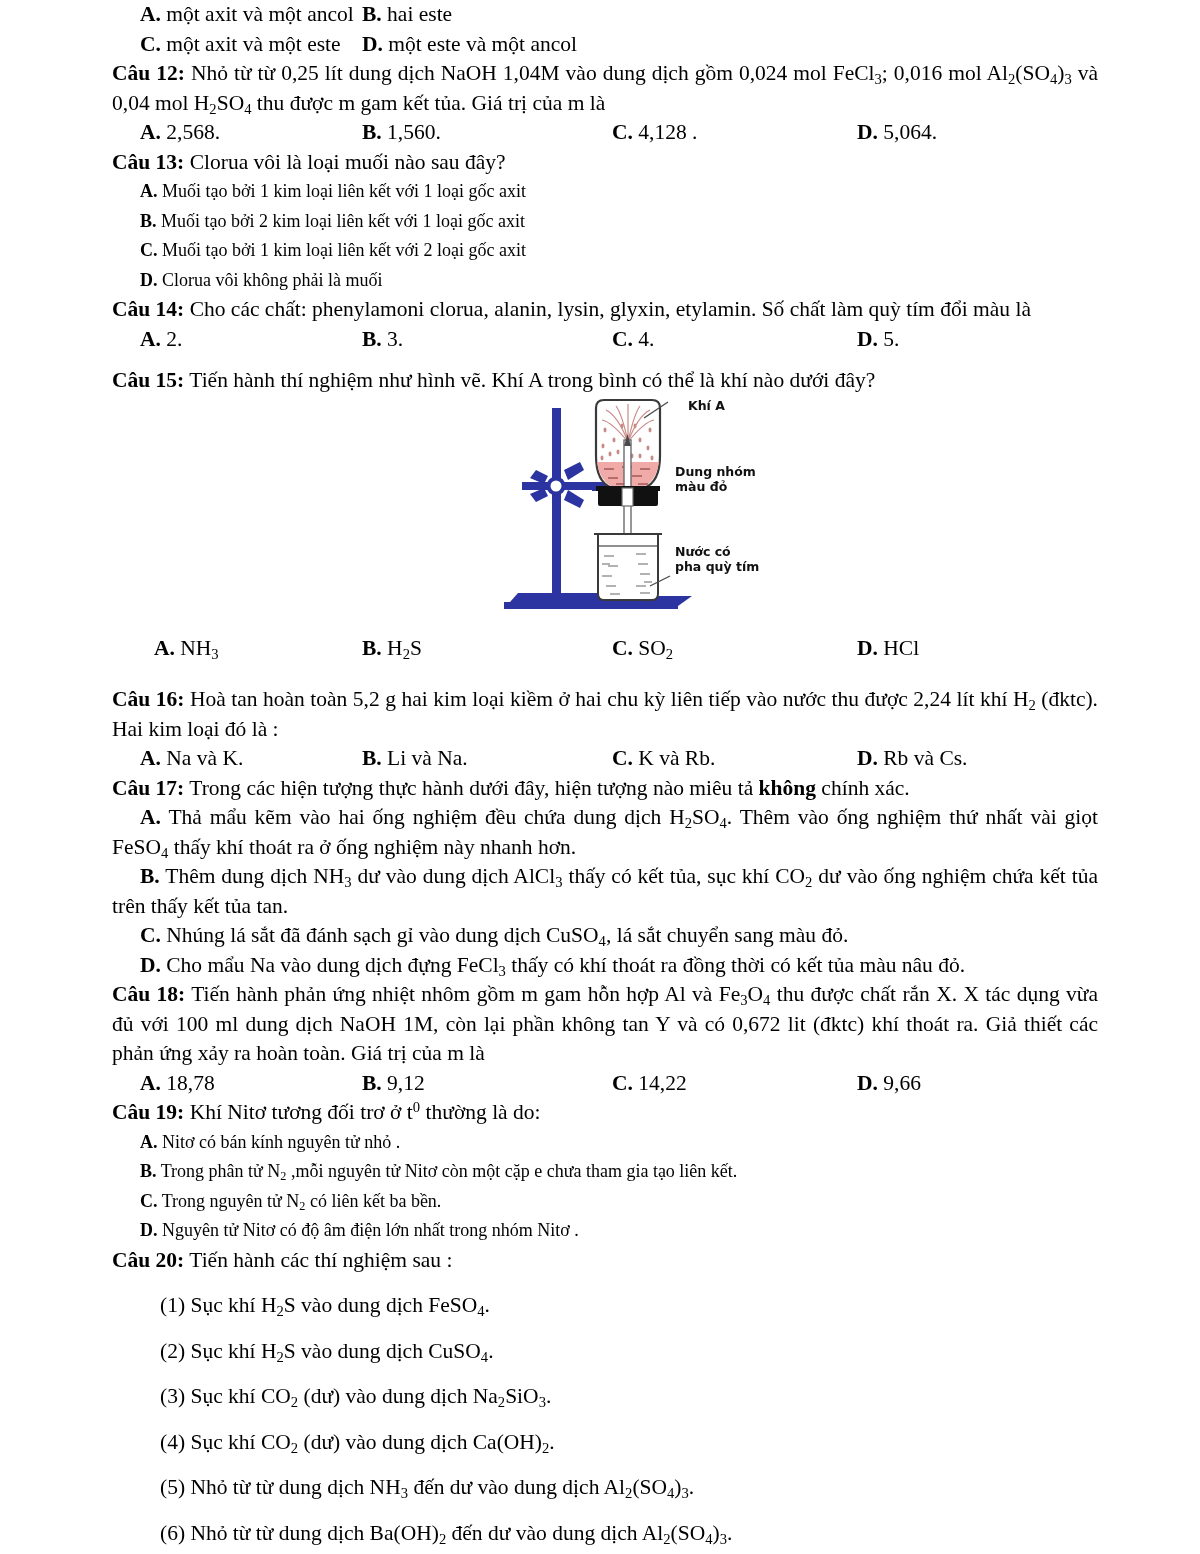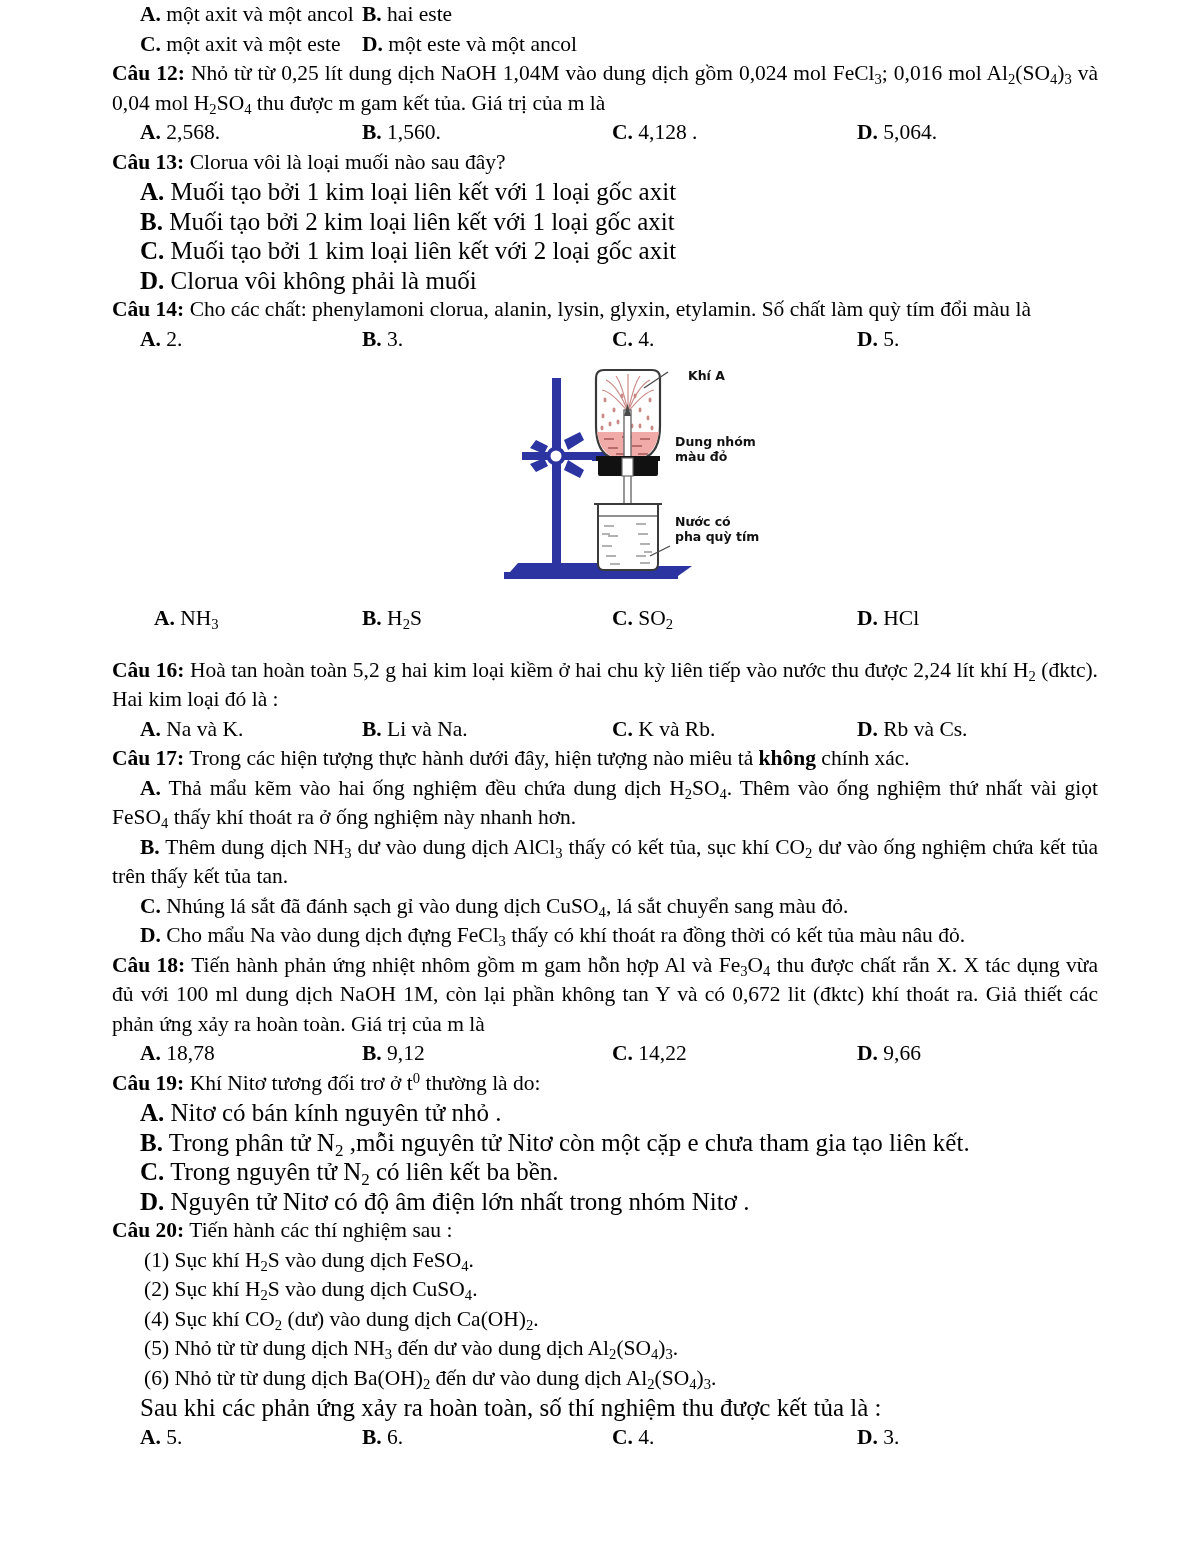--- a/index.html
+++ b/index.html
@@ -26,29 +26,29 @@
   .q{
     font-size:21.5px;
     line-height:29.5px;
     text-align:justify;
     text-justify:inter-word;
     margin:0;
   }
   .q b{font-weight:bold;}
   .qlabel{font-weight:bold;}
   .opt-ind{ 
-    font-size:25px;
+    font-size:18px;
     line-height:29.5px;
     margin:0;
     padding-left:28px;
   }
   .sub-ind{
     font-size:21.5px;
     line-height:29.5px;
-    margin:0;
+    margin:16px;
     padding-left:32px;
   }
   .optlabel{font-weight:bold;}
   
   .optrow{
     display:flex;
     font-size:21.5px;
     line-height:29.5px;
     margin:0;
     align-items:center;
@@ -121,20 +121,21 @@
   <p class="q"><span class="qlabel">Câu 14:</span><span> Cho các chất: phenylamoni clorua, alanin, lysin, glyxin, etylamin. Số chất làm quỳ tím đổi màu là</span></p>
   <div class="optrow">
     <span class="oa"><span class="optlabel">A.</span> <span>2.</span></span>
     <span class="ob"><span class="optlabel">B.</span> <span>3.</span></span>
     <span class="oc"><span class="optlabel">C.</span> <span>4.</span></span>
     <span class="od"><span class="optlabel">D.</span> <span>5.</span></span>
   </div>
 
   <div class="gap-md"></div>
 
+  <p class="q"><span class="qlabel">Câu 15:</span><span> Tiến hành thí nghiệm như hình vẽ. Khí A trong bình có thể là khí nào dưới đây?</span></p>
 
   <div class="figure-wrap">
     <div class="figure">
       <svg viewBox="0 0 290 238" width="290" height="238">
 
         <g>
 
           <polygon points="12,210 34,200 200,200 186,210" fill="#2b34a0"></polygon>
           <rect x="12" y="206" width="174" height="7" fill="#2b34a0"></rect>
 
@@ -275,20 +276,21 @@
 
   <p class="q"><span class="qlabel">Câu 19:</span><span> Khí Nitơ tương đối trơ ở t</span><sup>0</sup><span> thường là do:</span></p>
   <p class="opt-ind"><span class="optlabel">A.</span> <span class="seg">Nitơ có bán kính nguyên tử nhỏ .</span></p>
   <p class="opt-ind"><span class="optlabel">B.</span> <span class="seg">Trong phân tử N<sub>2</sub> ,mỗi nguyên tử Nitơ còn một cặp e chưa tham gia tạo liên kết.</span></p>
   <p class="opt-ind"><span class="optlabel">C.</span> <span class="seg">Trong nguyên tử N<sub>2</sub> có liên kết ba bền.</span></p>
   <p class="opt-ind"><span class="optlabel">D.</span> <span class="seg">Nguyên tử Nitơ có độ âm điện lớn nhất trong nhóm Nitơ .</span></p>
 
   <p class="q"><span class="qlabel">Câu 20:</span><span> Tiến hành các thí nghiệm sau :</span></p>
   <p class="sub-ind"><span>(1)</span><span class="seg"> Sục khí H<sub>2</sub>S vào dung dịch FeSO<sub>4</sub>.</span></p>
   <p class="sub-ind"><span>(2)</span><span class="seg"> Sục khí H<sub>2</sub>S vào dung dịch CuSO<sub>4</sub>.</span></p>
+  <p class="sub-ind"><span>(3)</span><span class="seg"> Sục khí CO<sub>2</sub> (dư) vào dung dịch Na<sub>2</sub>SiO<sub>3</sub>.</span></p>
   <p class="sub-ind"><span>(4)</span><span class="seg"> Sục khí CO<sub>2</sub> (dư) vào dung dịch Ca(OH)<sub>2</sub>.</span></p>
   <p class="sub-ind"><span>(5)</span><span class="seg"> Nhỏ từ từ dung dịch NH<sub>3</sub> đến dư vào dung dịch Al<sub>2</sub>(SO<sub>4</sub>)<sub>3</sub>.</span></p>
   <p class="sub-ind"><span>(6)</span><span class="seg"> Nhỏ từ từ dung dịch Ba(OH)<sub>2</sub> đến dư vào dung dịch Al<sub>2</sub>(SO<sub>4</sub>)<sub>3</sub>.</span></p>
   <p class="opt-ind">Sau khi các phản ứng xảy ra hoàn toàn, số thí nghiệm thu được kết tủa là :</p>
   <div class="optrow">
     <span class="oa"><span class="optlabel">A.</span> <span>5.</span></span>
     <span class="ob"><span class="optlabel">B.</span> <span>6.</span></span>
     <span class="oc"><span class="optlabel">C.</span> <span>4.</span></span>
     <span class="od"><span class="optlabel">D.</span> <span>3.</span></span>
   </div>

